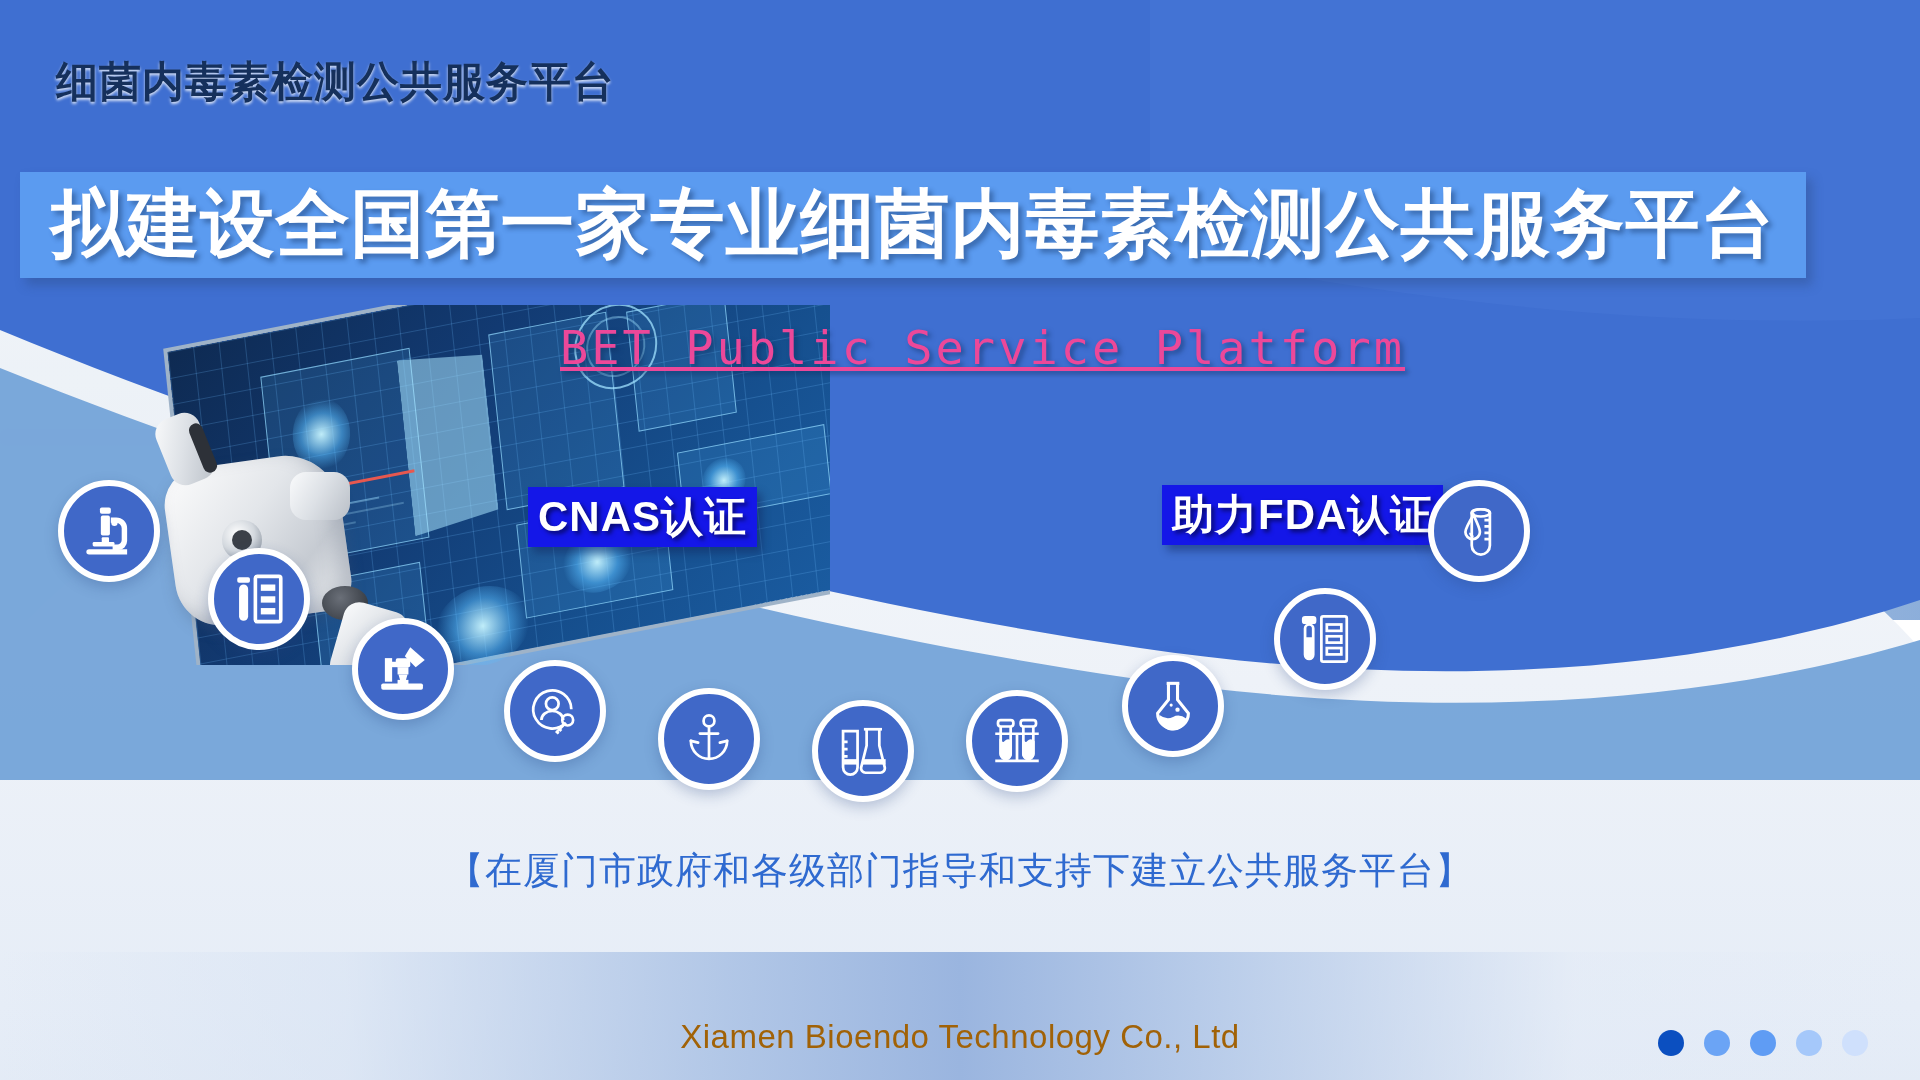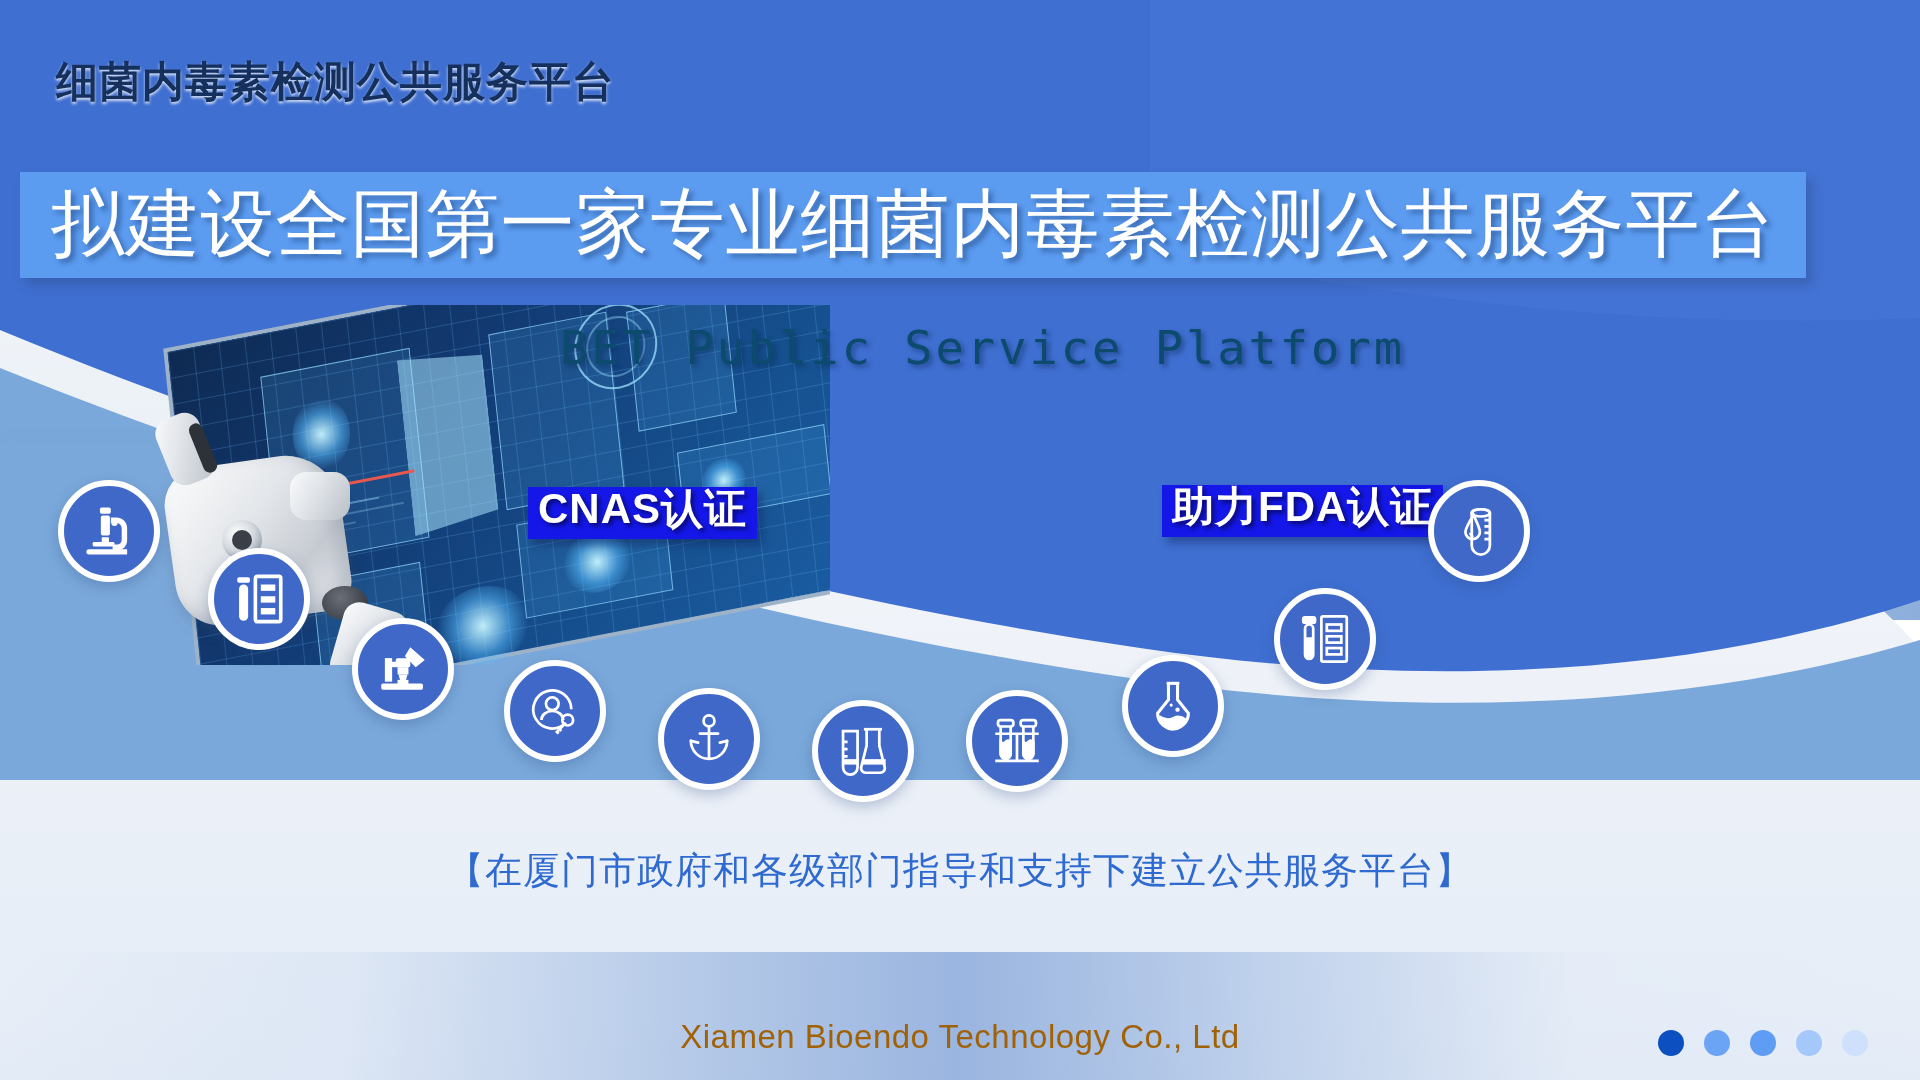--- a/index.html
+++ b/index.html
@@ -121,38 +121,39 @@
 
   
   .headline-band{
     position:absolute; left:20px; top:172px; width:1786px; height:106px;
     background:#5b9bf0;
     box-shadow:6px 7px 10px rgba(40,70,120,.35);
   }
   .headline-text{
     position:absolute; left:50%; top:50%;
     transform:translate(-50%,-50%);
-    font-size:74px; font-weight:normal; color:#ffffff;
+    font-size:74px; font-weight:bold; color:#ffffff;
     letter-spacing:1px; white-space:nowrap;
     text-shadow:4px 4px 5px rgba(20,50,100,.45);
   }
 
   
   .subtitle{
     position:absolute; left:560px; top:320px;
     font-family:"DejaVu Sans Mono","Liberation Mono",monospace;
-    font-size:47px; color:#0c4a6e; letter-spacing:3px; white-space:nowrap;
+    font-size:47px; color:#ec4899; letter-spacing:3px; white-space:nowrap;
     text-shadow:3px 3px 5px rgba(15,45,95,.55);
+    text-decoration:underline;
   }
 
   
   .badge{
     position:absolute; background:#1417e8;
     color:#ffffff; font-weight:bold; font-size:42px;
-    padding:0 10px 8px 10px; white-space:nowrap;
+    padding:8px 10px 8px 10px; white-space:nowrap;
     text-shadow:3px 3px 4px rgba(0,0,20,.55);
     box-shadow:5px 6px 8px rgba(15,35,90,.45);
     letter-spacing:1px; line-height:1.05;
   }
   #badge-cnas{ left:528px; top:487px; }
   #badge-ce  { left:838px; top:487px; }
   #badge-fda { left:1133px; top:485px;margin-left:29px; }
 
   
   .bubble{

